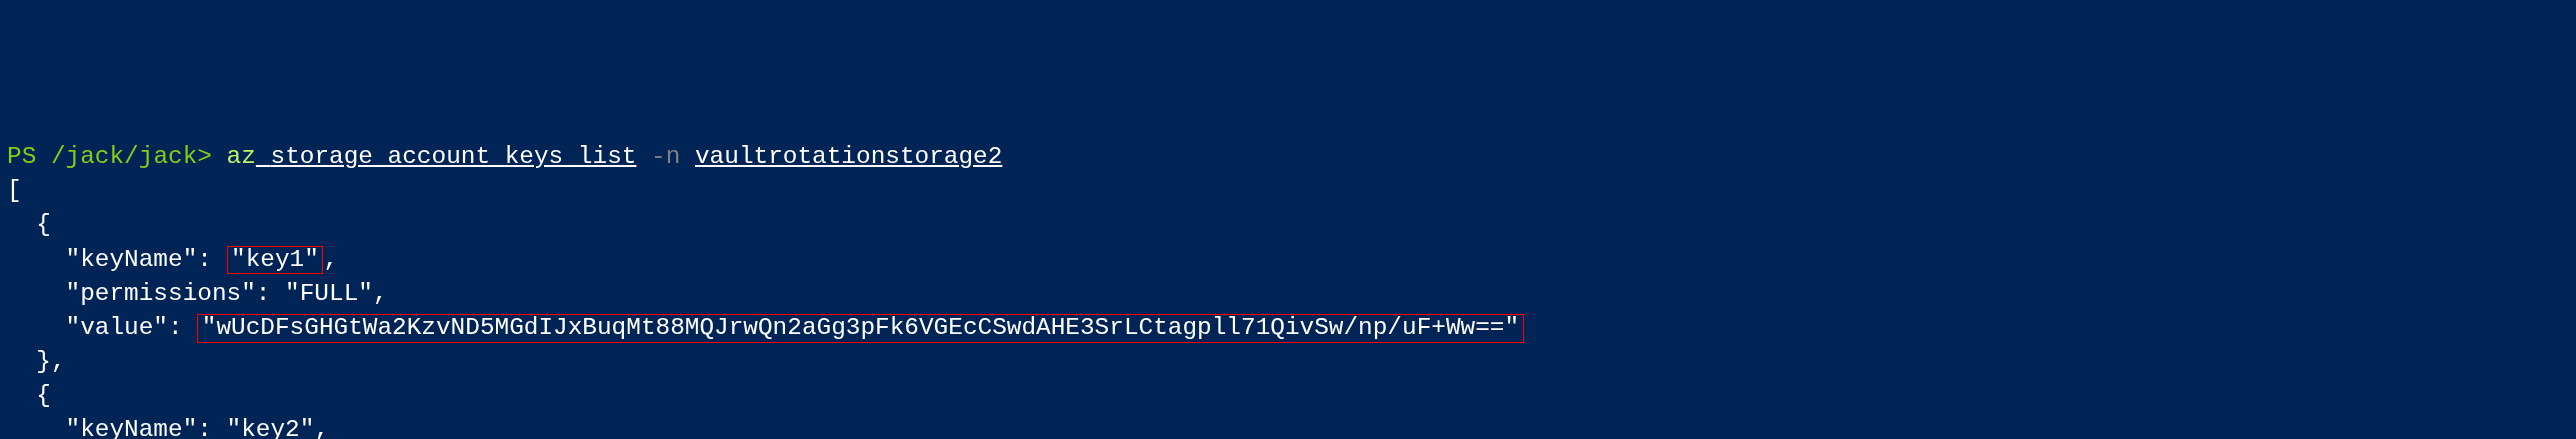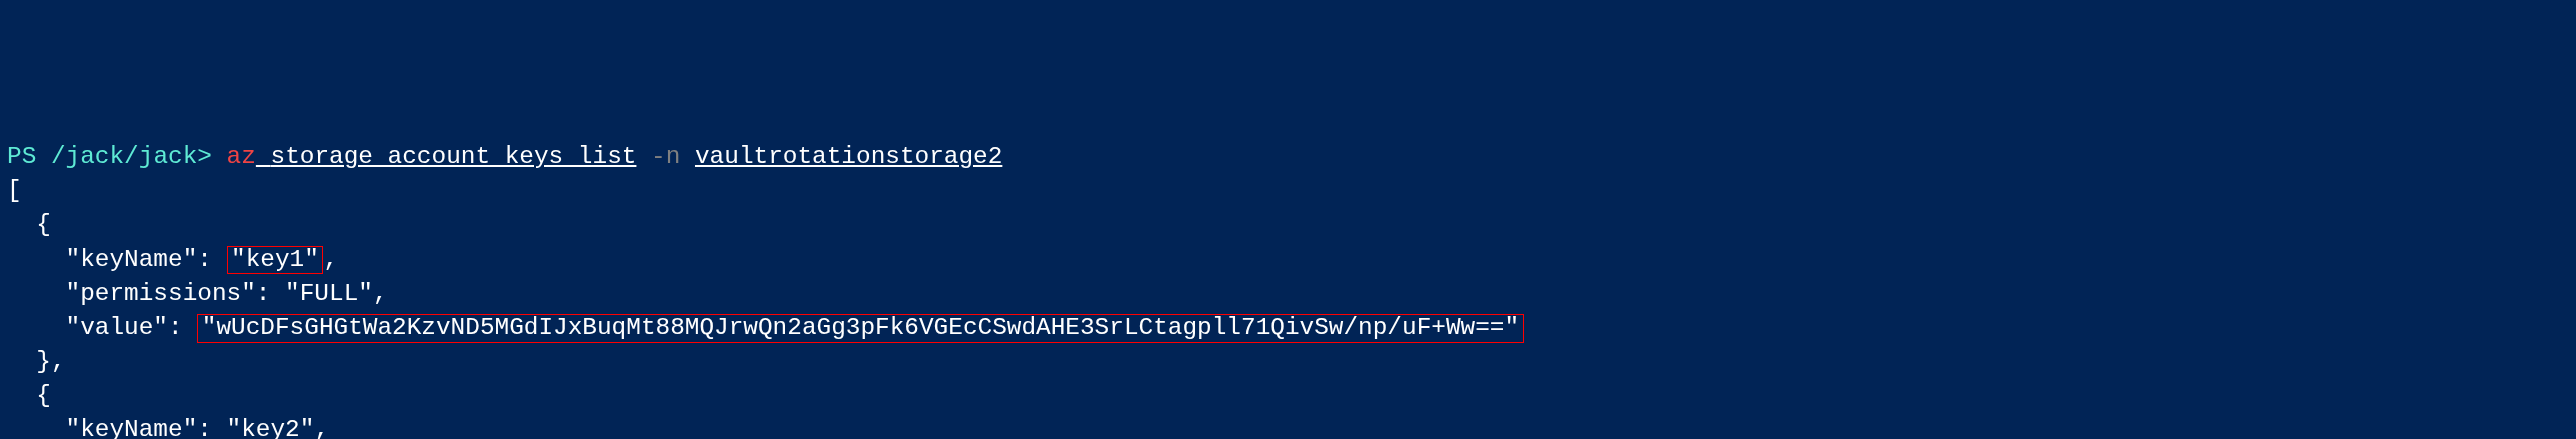--- a/index.html
+++ b/index.html
@@ -12,24 +12,24 @@
       color: #ffffff;
       font-family: 'Consolas', 'Courier New', monospace;
       font-size: 24.4px;
       line-height: 1.4;
       padding: 3.5px 7px;
       white-space: pre;
       width: 2576px;
       height: 440px;
     }
     .ps-prefix {
-      color: #5eead4;
+      color: #84cc16;
     }
     .az-cmd {
-      color: #ef4444;
+      color: #bef264;
     }
     .cmd-args {
       color: #ffffff;
       text-decoration: underline;
     }
     .cmd-param {
       color: #808080;
     }
     .json-output {
       color: #ffffff;

